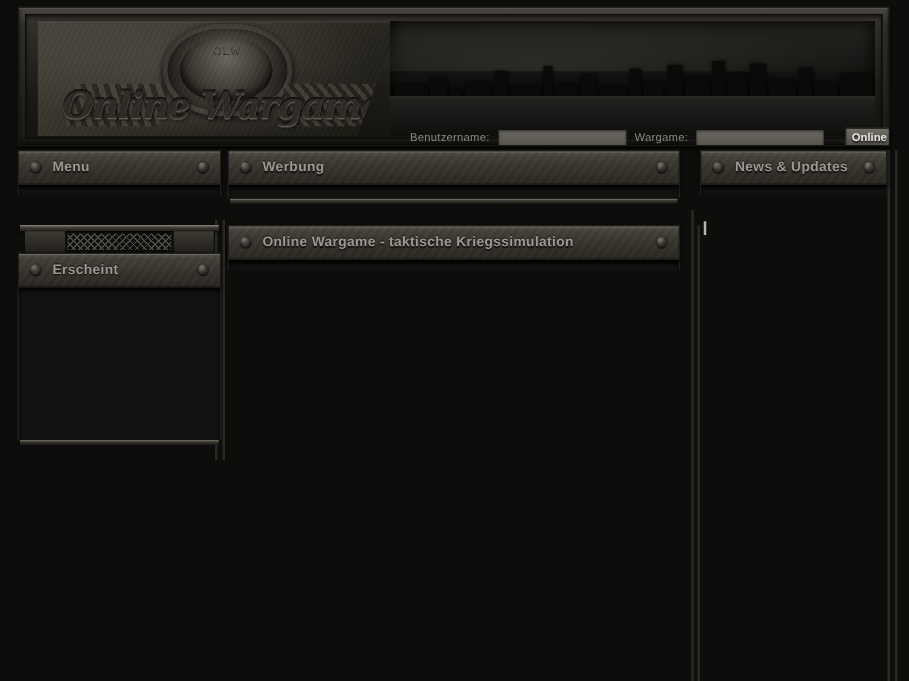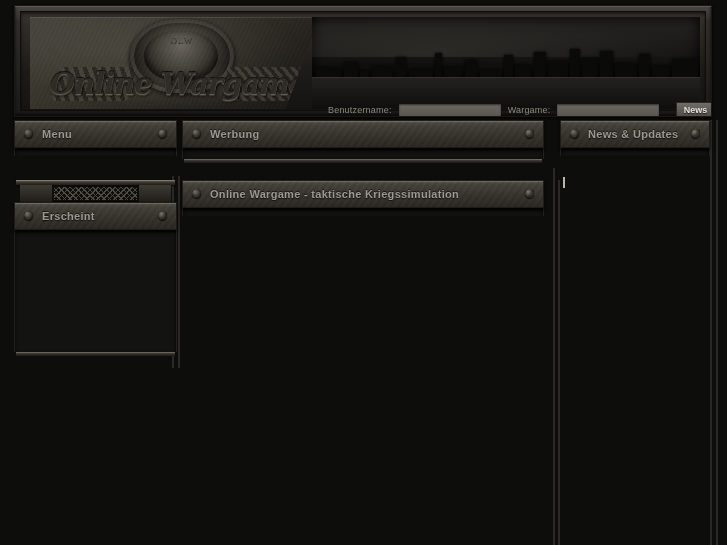--- a/index.html
+++ b/index.html
@@ -237,21 +237,21 @@
         </div>
       </div>
 
       <div class="banner-lowbar"></div>
 
       <form class="login-row">
         <span class="login-label">Benutzername:</span>
         <input class="login-input" type="text" placeholder="" style="">
         <span class="login-label">Wargame:</span>
         <input class="login-input" type="password" placeholder="" style="">
-        <button class="login-btn" type="submit">News</button>
+        <button class="login-btn" type="submit">Online</button>
       </form>
     </div>
   </div>
 
   <div class="vline" style="left:178px;top:176px;width:2px;height:192px;"></div>
   <div class="vline" style="left:172px;top:176px;width:2px;height:192px;"></div>
   <div class="vline" style="left:553px;top:168px;width:2px;height:377px;"></div>
   <div class="vline" style="left:558px;top:180px;width:2px;height:365px;"></div>
   <div class="vline" style="left:710px;top:120px;width:2px;height:425px;"></div>
   <div class="vline" style="left:716px;top:120px;width:2px;height:425px;"></div>

